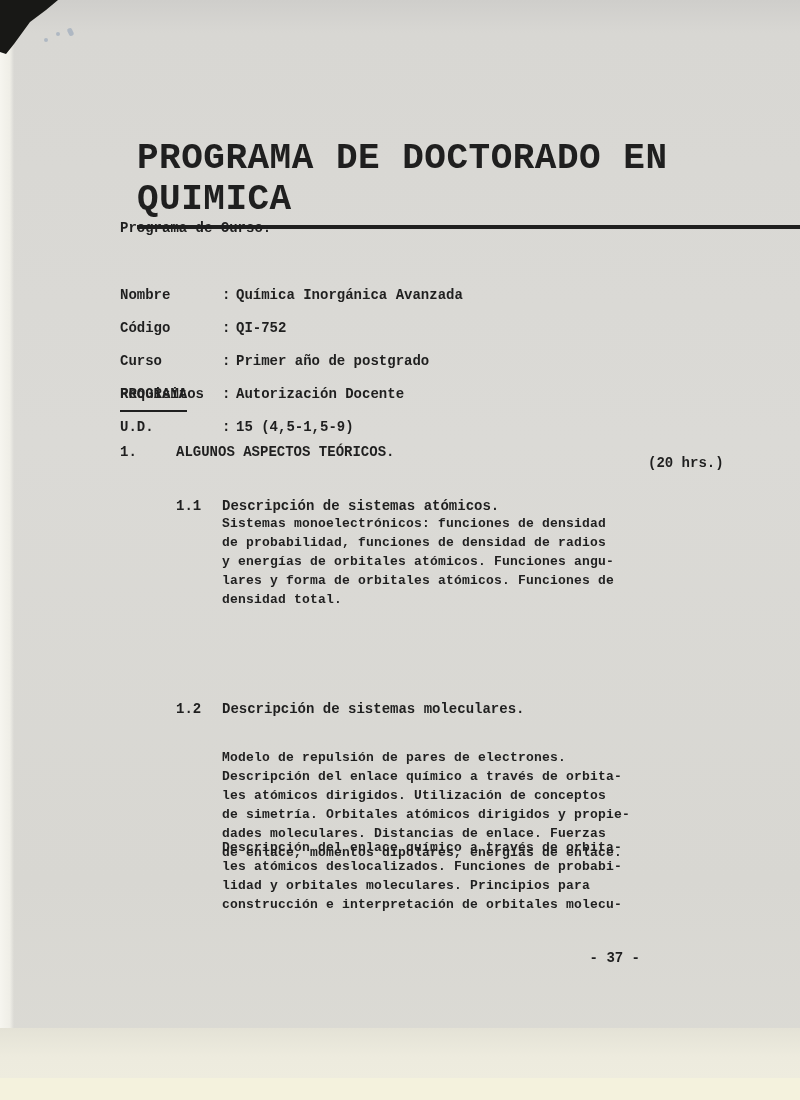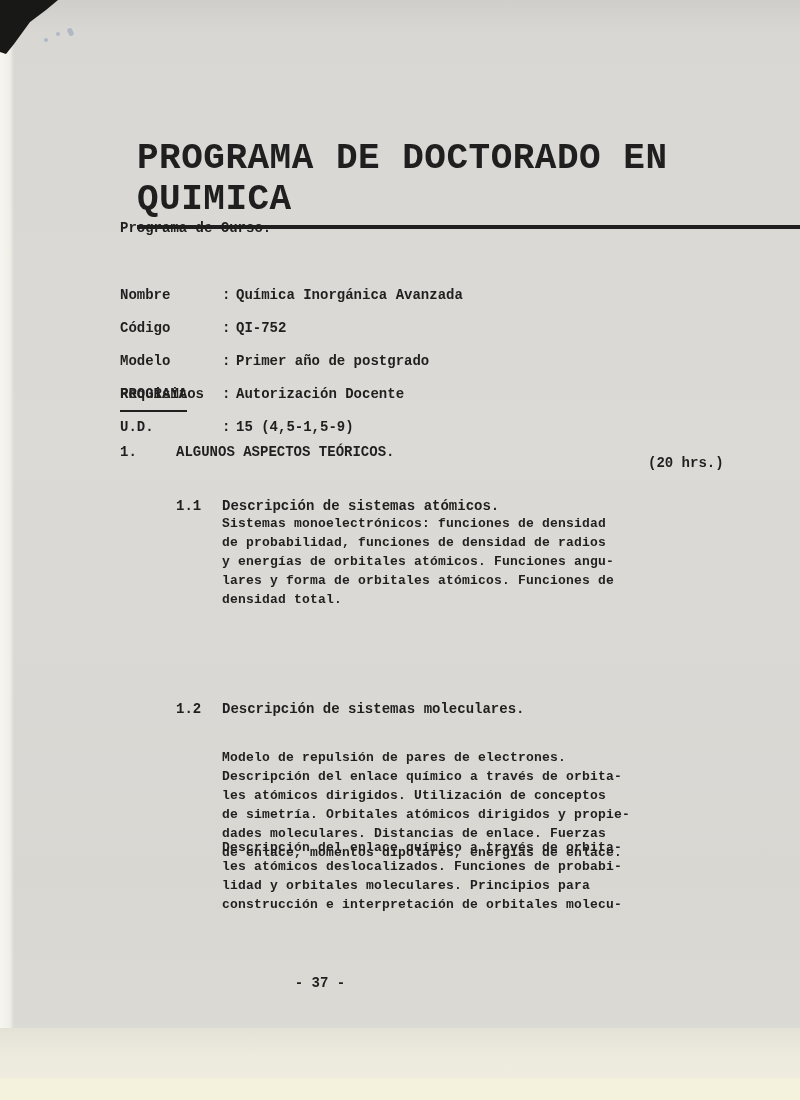--- a/index.html
+++ b/index.html
@@ -55,21 +55,21 @@
   .hours{left:648px;top:455px;font-size:14px;text-align:right;}
   .sub-row{font-size:14px;line-height:17px;}
   .sub-number{display:inline-block;width:46px;}
   .sub1{left:176px;top:481px;}
   .sub2{left:176px;top:684px;}
   .para{left:222px;font-size:13px;line-height:19px;letter-spacing:.2px;}
   .p11a{top:514px;}
   .p11b{top:621px;}
   .p12a{top:748px;}
   .p12b{top:838px;}
-  .page-number{left:0;top:975px;width:640px;text-align:center;font-size:14px;}
+  .page-number{left:0;top:950px;width:640px;text-align:right;font-size:14px;}
 </style>
 </head>
 <body>
 
 <div class="page">
 
   <span class="edge-left"></span>
   <span class="strip-bottom"></span>
   <span class="strip-bottom2"></span>
   <span class="corner-blob"></span>
@@ -88,21 +88,21 @@
       <span class="info-label">Nombre</span>
       <span class="info-colon">:</span>
       <span class="info-value">Química Inorgánica Avanzada</span>
     </div>
     <div class="info-row">
       <span class="info-label">Código</span>
       <span class="info-colon">:</span>
       <span class="info-value">QI-752</span>
     </div>
     <div class="info-row">
-      <span class="info-label">Modelo</span>
+      <span class="info-label">Curso</span>
       <span class="info-colon">:</span>
       <span class="info-value">Primer año de postgrado</span>
     </div>
     <div class="info-row">
       <span class="info-label">Requisitos</span>
       <span class="info-colon">:</span>
       <span class="info-value">Autorización Docente</span>
     </div>
     <div class="info-row">
       <span class="info-label">U.D.</span>

